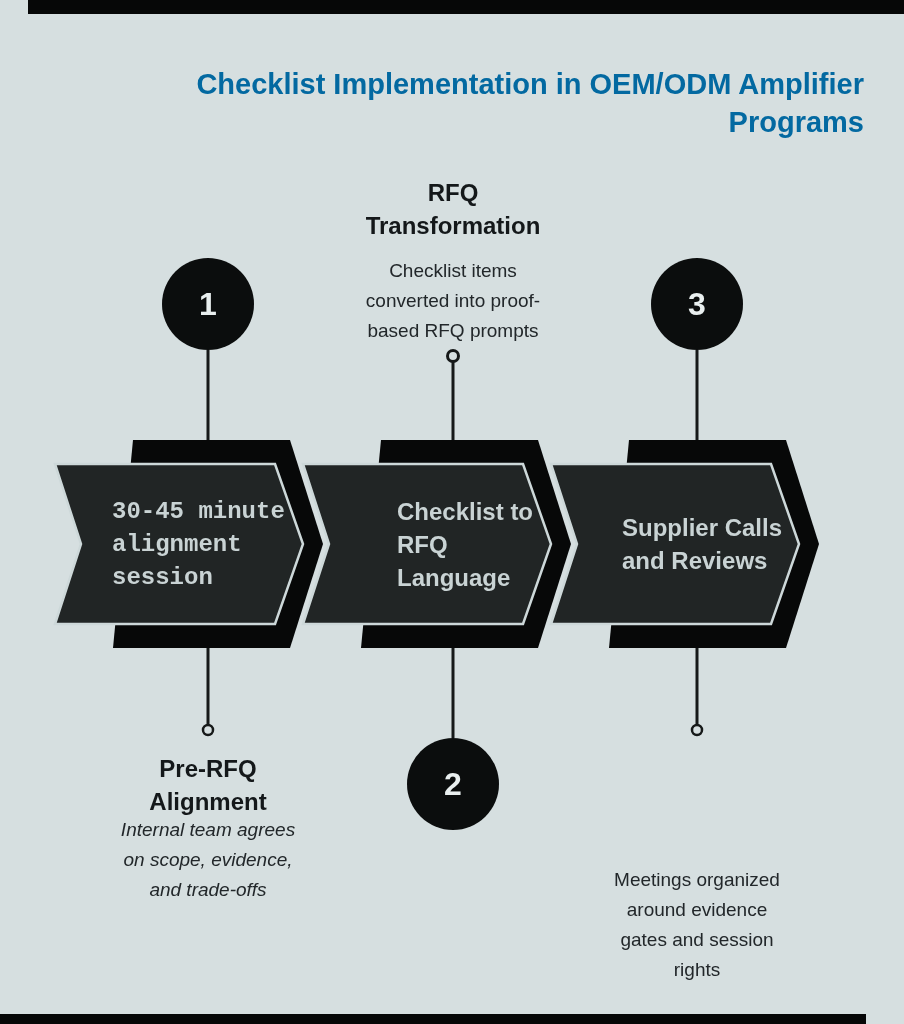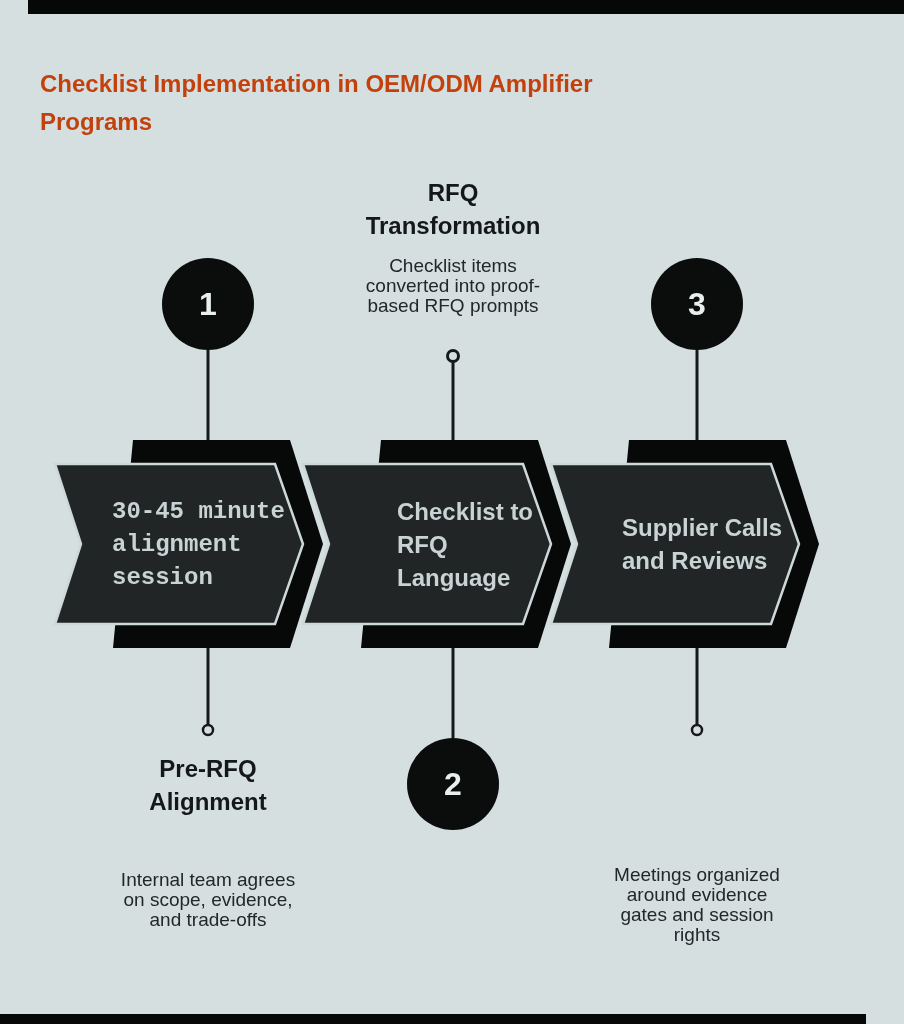--- a/index.html
+++ b/index.html
@@ -11,41 +11,41 @@
     overflow:hidden;
     font-family:"Liberation Sans","DejaVu Sans",sans-serif;
     color:#1d2123;
   }
   .bar{position:absolute;background:#060707;}
   #top-bar{top:0;left:28px;width:876px;height:14px;}
   #bottom-bar{top:1014px;left:0;width:866px;height:10px;}
 
   .title{
     position:absolute;top:65px;left:40px;right:40px;
-    text-align:left;font-size:24px;line-height:38px;font-weight:bold;
-    color:#c2410c;white-space:pre-line;
+    text-align:right;font-size:29px;line-height:38px;font-weight:bold;
+    color:#0369a1;white-space:pre-line;
   }
   .callout-title{
     position:absolute;text-align:center;font-weight:bold;
     font-size:24px;line-height:33px;color:#14181a;white-space:pre-line;
   }
   .callout-desc{
     position:absolute;text-align:center;
-    font-size:19px;line-height:20px;color:#22272a;white-space:pre-line;
+    font-size:19px;line-height:30px;color:#22272a;white-space:pre-line;
   }
   .arrow-label{
     position:absolute;top:464px;height:160px;width:200px;
     display:flex;align-items:center;
     font-size:24px;line-height:33px;font-weight:bold;
     color:#c9d3d4;white-space:pre-line;text-align:left;
   }
   #ct2{left:313px;width:280px;top:176px;}
   #cd2{left:353px;width:200px;top:256px;}
   #ct1{left:68px;width:280px;top:752px;}
-  #cd1{left:98px;width:220px;top:870px;}
+  #cd1{left:98px;width:220px;top:815px;font-style:italic;}
   #ct3{left:557px;width:280px;top:752px;}
   #cd3{left:587px;width:220px;top:865px;}
   #al1{left:112px;font-family:Liberation Mono, monospace;}
   #al2{left:350px;margin-left:47px;}
   #al3{left:598px;margin-left:24px;}
   svg{position:absolute;top:0;left:0;}
   .front{fill:#212525;stroke:#cdd8d9;stroke-width:2.5px;}
   .backing{fill:#070808;}
   .connector{stroke:#161919;stroke-width:3px;}
   .node-ring{fill:#d6dfe0;stroke:#161919;}

